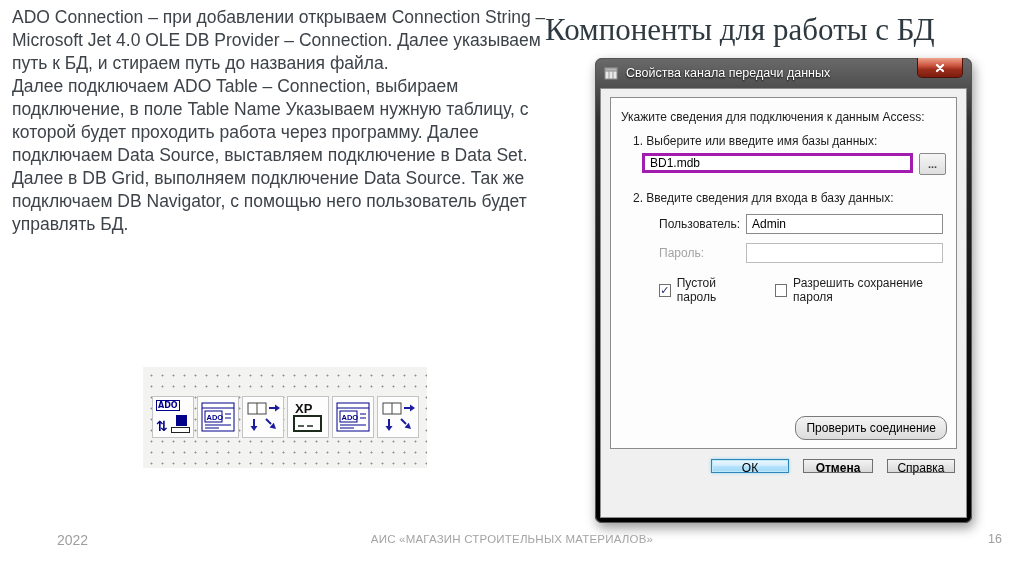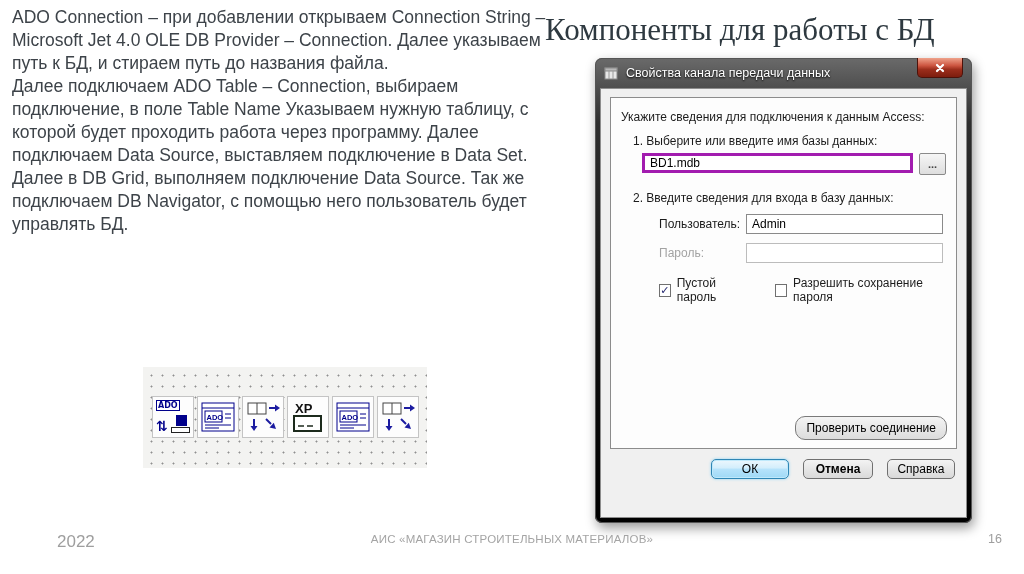--- a/index.html
+++ b/index.html
@@ -54,29 +54,29 @@
   .form-row input{width:197px;height:20px;box-sizing:border-box;border:1px solid #8a8a8a;font:12px "Liberation Sans",sans-serif;padding:1px 5px;background:#fff;}
   .form-row input.disabled{border-color:#bcbcbc;}
   .cb-row{display:flex;align-items:center;margin:13px 10px 0 48px;gap:6px;}
   .checkbox{width:13px;height:13px;box-sizing:border-box;border:1px solid #707070;background:#fff;display:flex;align-items:center;justify-content:center;cursor:pointer;}
   .checkbox .mark{font:bold 11px "DejaVu Sans",sans-serif;color:#21256e;line-height:11px;}
   .cb2{margin-left:20px;}
   .test-btn{position:absolute;right:9px;bottom:8px;height:24px;padding:0 10px;border:1px solid #7a7a7a;border-radius:10px;
     background:linear-gradient(180deg,#f4f4f4,#dcdcdc);font:12px "Liberation Sans",sans-serif;cursor:pointer;text-align:right;}
 
   .btn-row{display:flex;justify-content:flex-end;gap:14px;margin-top:10px;padding-right:2px;}
-  .btn{height:20px;border:1px solid #707070;border-radius:5px;background:linear-gradient(180deg,#f3f3f3,#d9d9d9);
+  .btn{height:14px;border:1px solid #707070;border-radius:0;background:linear-gradient(180deg,#f3f3f3,#d9d9d9);
     font:12px "Liberation Sans",sans-serif;cursor:pointer;}
   .btn-ok{width:78px;border-color:#2f86b5;background:linear-gradient(180deg,#ecf7fd,#d3eefc 45%,#b6e3fb 50%,#9fd9f6);
     box-shadow:inset 0 0 0 1px #bfe9fb, 0 0 3px #8ed4f2;}
   .btn-cancel{width:70px;font-weight:bold;}
   .btn-help{width:68px;}
 
   
-  .footer-year{position:absolute;left:57px;top:532px;font-size:17px;color:#9e9e9e;}
+  .footer-year{position:absolute;left:57px;top:532px;font-size:14px;color:#9e9e9e;}
   .footer-center{position:absolute;left:0;top:533px;width:1024px;text-align:center;font-size:11.5px;color:#a4a4a4;letter-spacing:.2px;}
   .footer-page{position:absolute;right:22px;top:532px;font-size:12.5px;color:#9e9e9e;}
 </style>
 </head>
 <body>
 
 <div>
 
   <div class="left-text">
     <p>ADO Connection – при добавлении открываем Connection String – Microsoft Jet 4.0 OLE DB Provider – Connection. Далее указываем путь к БД, и стираем путь до названия файла.</p>

